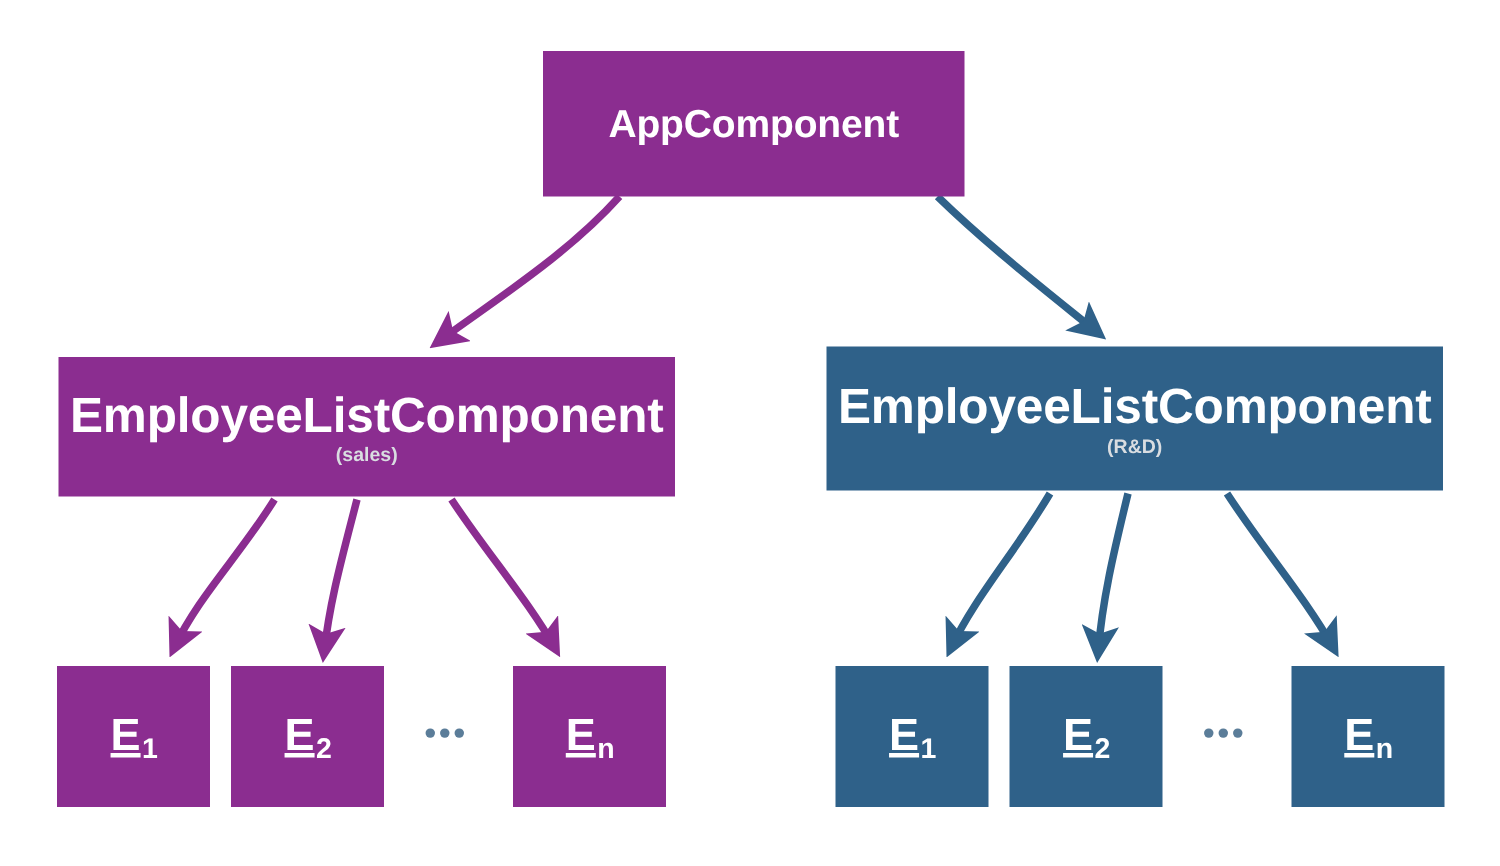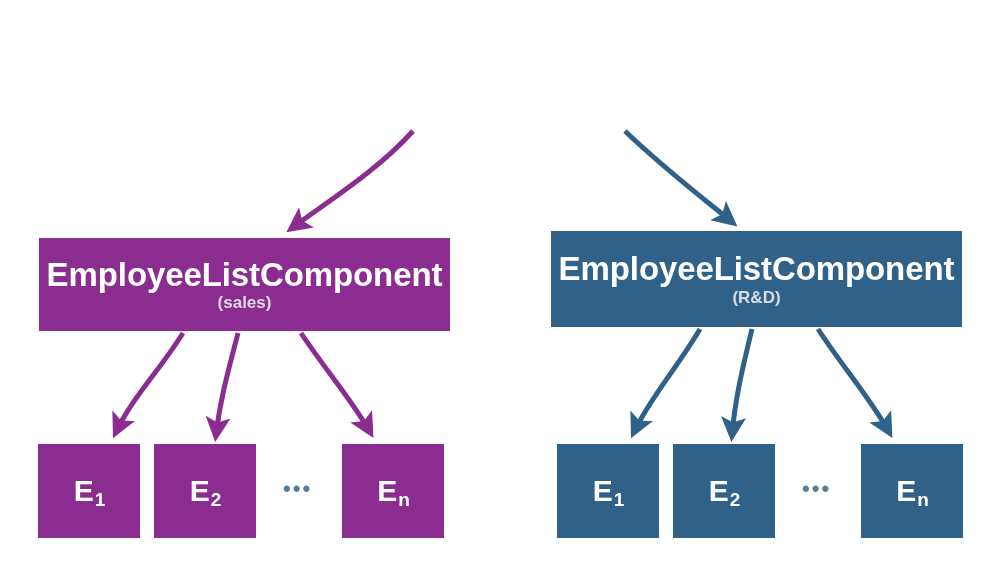--- a/index.html
+++ b/index.html
@@ -66,26 +66,27 @@
     width: 411px;
     height: 93px;
   }
   #list-rnd {
     left: 551px;
     top: 231px;
     width: 411px;
     height: 96px;
   }
   .list-node .node-title { font-size: 33px; }
-  .list-node .node-sub { font-size: 17px; }
+  .list-node .node-sub { font-size: 13px; }
 
   
   .leaf {
     width: 102px;
     height: 94px;
+    text-decoration: underline;
   }
   .leaf .leaf-label {
     font-size: 30px;
     font-weight: bold;
     color: #ffffff;
   }
   .leaf .leaf-label sub {
     font-size: 19px;
     font-weight: bold;
     vertical-align: baseline;
@@ -134,20 +135,23 @@
 
     <path d="M 183 333 C 160 370 132 398 116 432" fill="none" stroke="#8b2d90" stroke-width="5" marker-end="url(#arrowhead-purple)"></path>
     <path d="M 238 333 C 228 372 220 400 216 435" fill="none" stroke="#8b2d90" stroke-width="5" marker-end="url(#arrowhead-purple)"></path>
     <path d="M 301 333 C 324 368 352 400 370 432" fill="none" stroke="#8b2d90" stroke-width="5" marker-end="url(#arrowhead-purple)"></path>
 
     <path d="M 700 329 C 677 368 650 398 634 432" fill="none" stroke="#2f6189" stroke-width="5" marker-end="url(#arrowhead-blue)"></path>
     <path d="M 752 329 C 742 370 735 400 732 435" fill="none" stroke="#2f6189" stroke-width="5" marker-end="url(#arrowhead-blue)"></path>
     <path d="M 818 329 C 842 366 870 398 889 432" fill="none" stroke="#2f6189" stroke-width="5" marker-end="url(#arrowhead-blue)"></path>
   </svg>
 
+  <div id="app-component" class="node purple">
+    <span class="node-title">AppComponent</span>
+  </div>
 
   <div id="list-sales" class="node purple list-node">
     <span class="node-title">EmployeeListComponent</span>
     <span class="node-sub">(sales)</span>
   </div>
 
   <div id="leaf-sales-1" class="node purple leaf">
     <span class="leaf-label"><span>E</span><sub>1</sub></span>
   </div>
   <div id="leaf-sales-2" class="node purple leaf">

